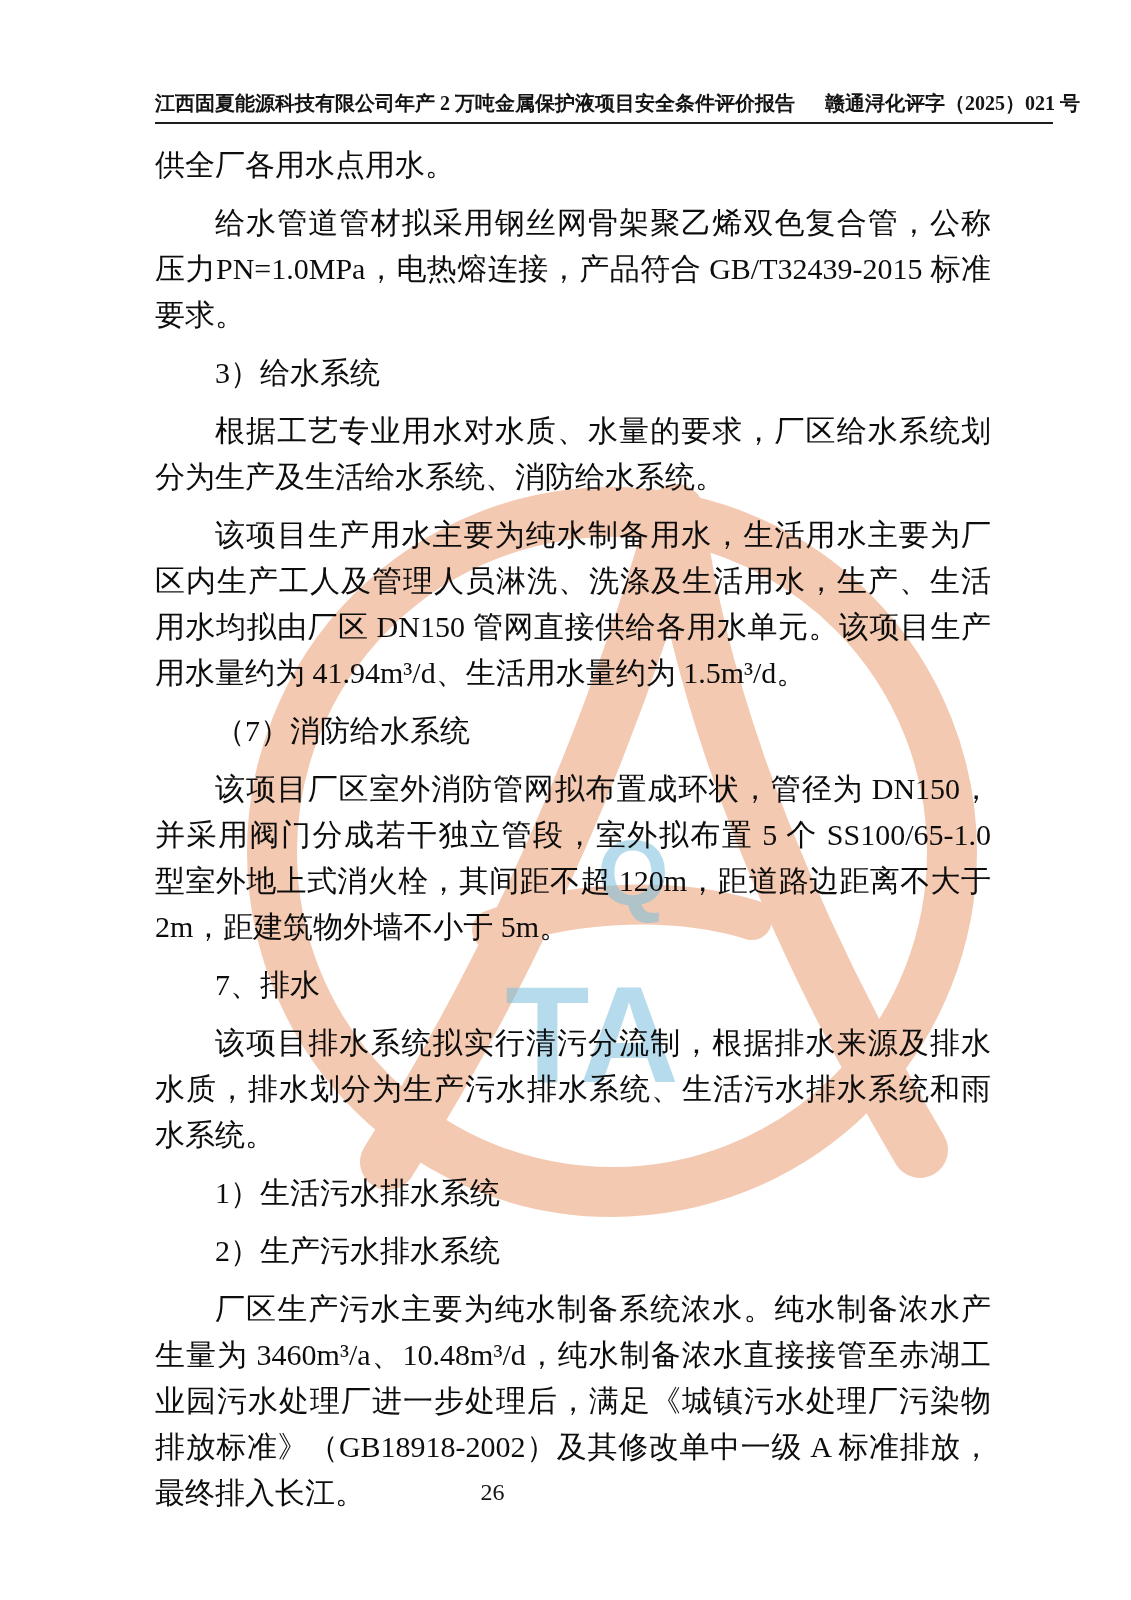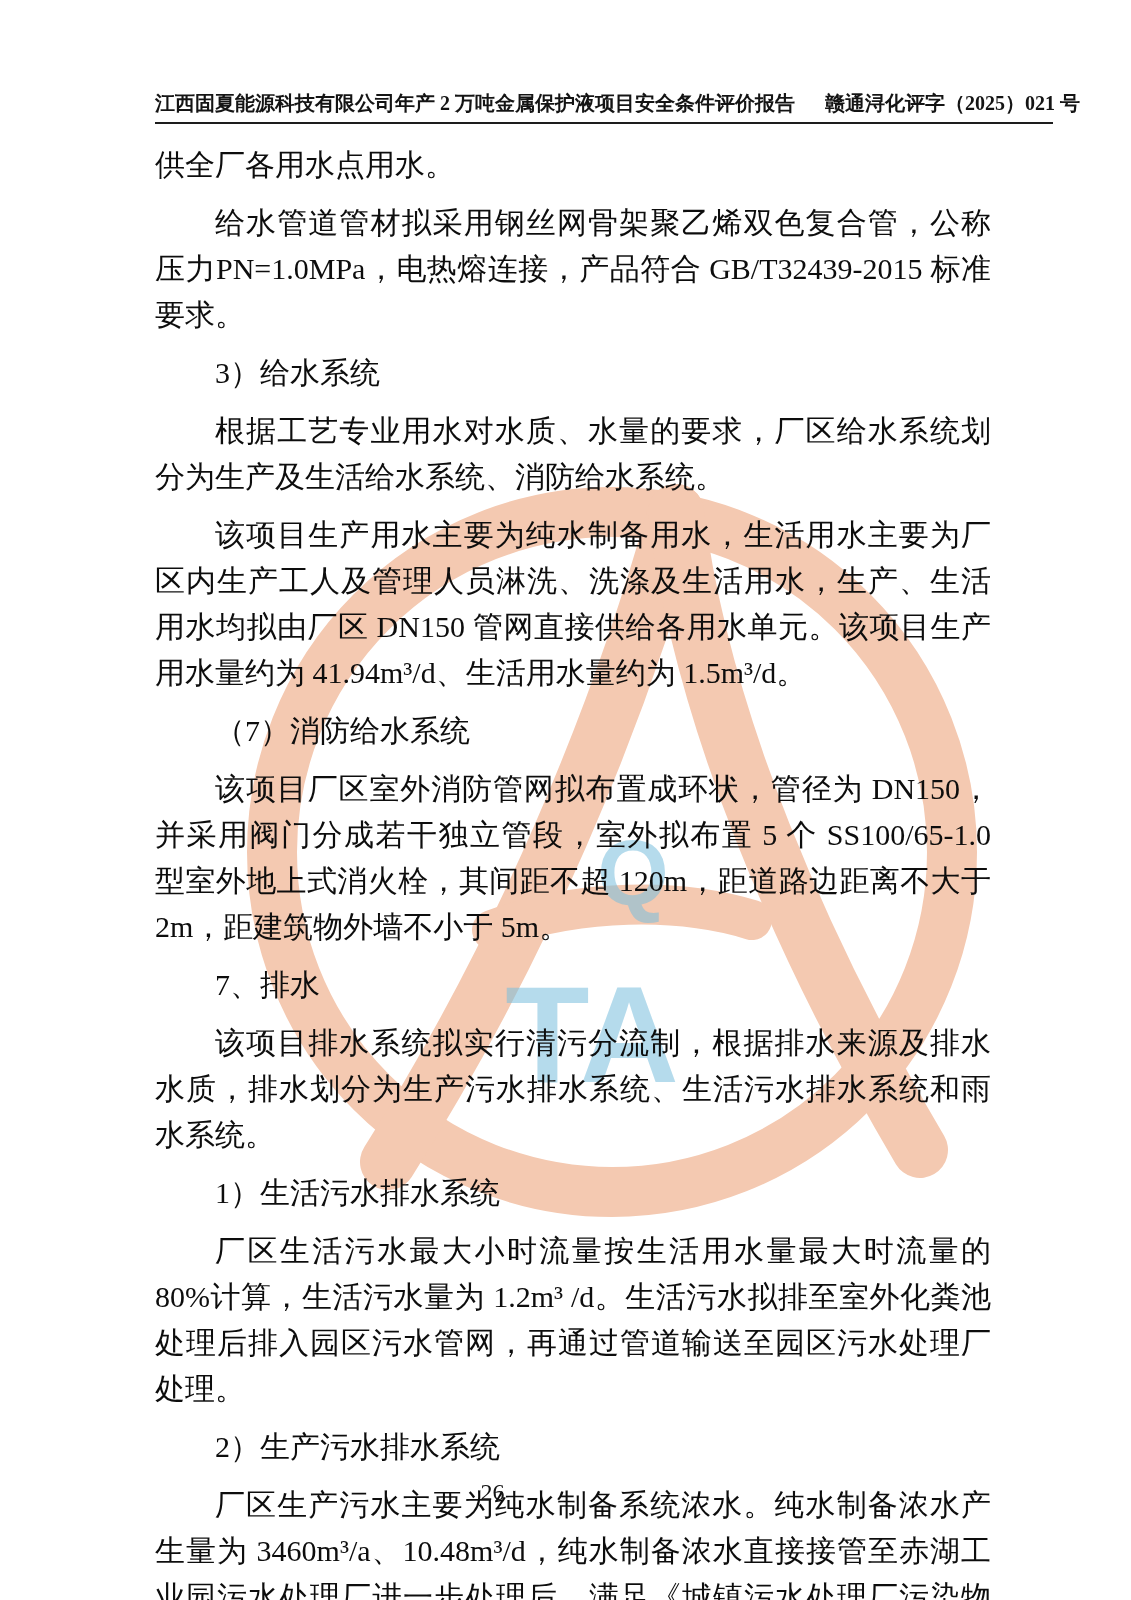--- a/index.html
+++ b/index.html
@@ -70,21 +70,20 @@
         <div class="para">供全厂各用水点用水。</div>
         <div class="para indent">给水管道管材拟采用钢丝网骨架聚乙烯双色复合管，公称压力PN=1.0MPa，电热熔连接，产品符合 GB/T32439-2015 标准要求。</div>
         <div class="para indent">3）给水系统</div>
         <div class="para indent">根据工艺专业用水对水质、水量的要求，厂区给水系统划分为生产及生活给水系统、消防给水系统。</div>
         <div class="para indent">该项目生产用水主要为纯水制备用水，生活用水主要为厂区内生产工人及管理人员淋洗、洗涤及生活用水，生产、生活用水均拟由厂区 DN150 管网直接供给各用水单元。该项目生产用水量约为 41.94m³/d、生活用水量约为 1.5m³/d。</div>
         <div class="para indent">（7）消防给水系统</div>
         <div class="para indent">该项目厂区室外消防管网拟布置成环状，管径为 DN150，并采用阀门分成若干独立管段，室外拟布置 5 个 SS100/65-1.0 型室外地上式消火栓，其间距不超 120m，距道路边距离不大于 2m，距建筑物外墙不小于 5m。</div>
         <div class="para indent">7、排水</div>
         <div class="para indent">该项目排水系统拟实行清污分流制，根据排水来源及排水水质，排水划分为生产污水排水系统、生活污水排水系统和雨水系统。</div>
         <div class="para indent">1）生活污水排水系统</div>
-        <div class="para indent">厂区生活污水最大小时流量按生活用水量最大时流量的 80%计算，生活污水量为 1.2m³ /d。生活污水拟排至室外化粪池处理后排入园区污水管网，再通过管道输送至园区污水处理厂处理。</div>
         <div class="para indent">2）生产污水排水系统</div>
         <div class="para indent">厂区生产污水主要为纯水制备系统浓水。纯水制备浓水产生量为 3460m³/a、10.48m³/d，纯水制备浓水直接接管至赤湖工业园污水处理厂进一步处理后，满足《城镇污水处理厂污染物排放标准》（GB18918-2002）及其修改单中一级 A 标准排放，最终排入长江。</div>
       </div>
 
     <div class="footer">
       <span>26</span>
     </div>
 
   </div>
 </div>

